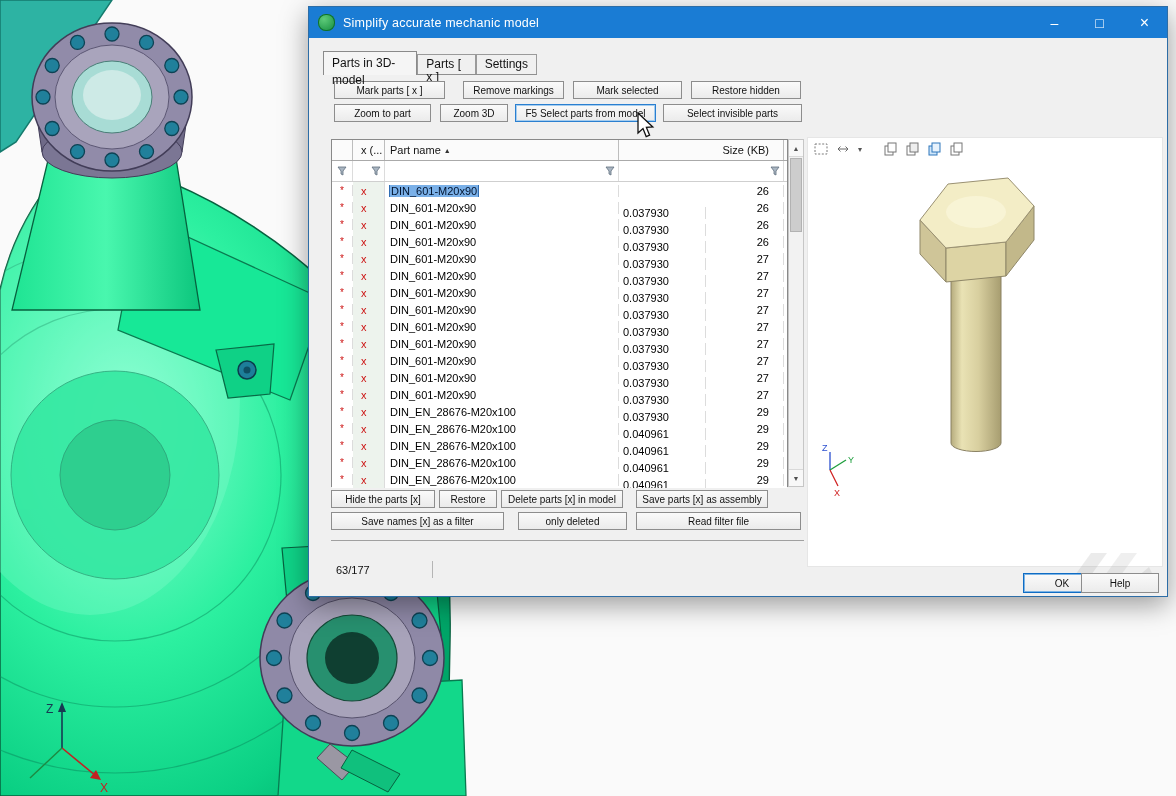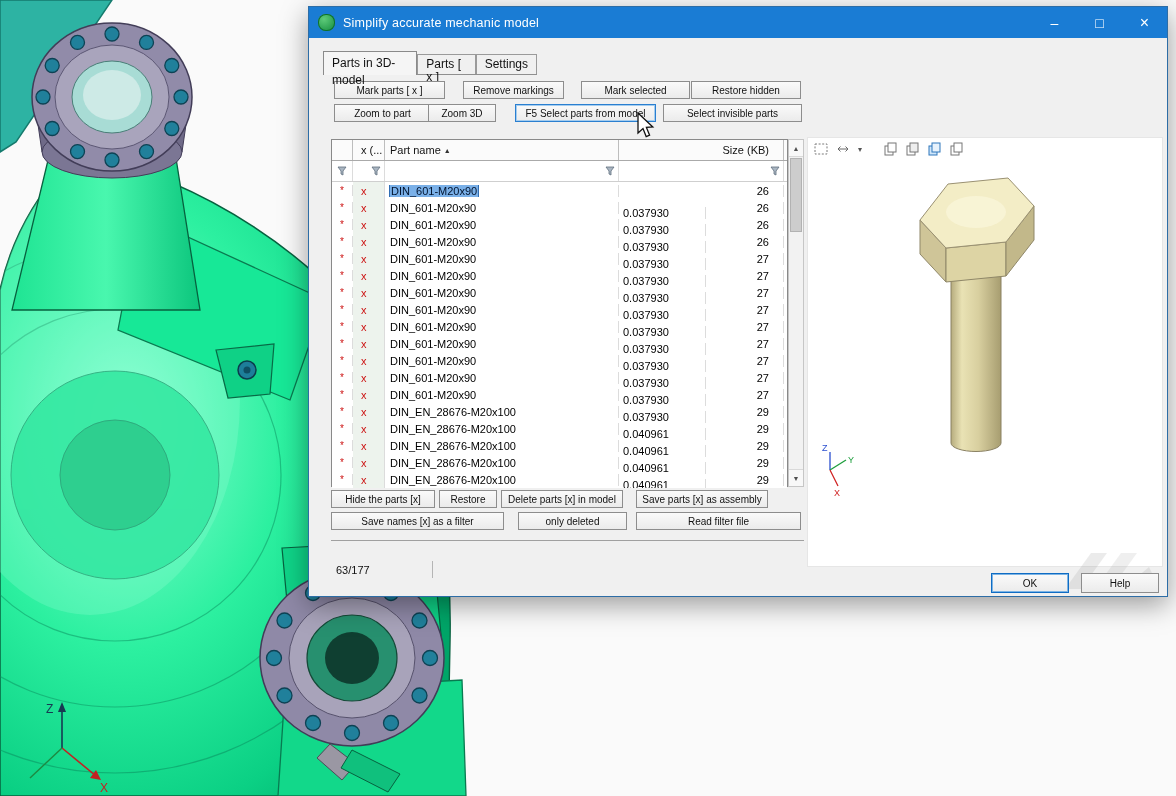--- a/index.html
+++ b/index.html
@@ -30,21 +30,21 @@
   .tab{font-size:12px;padding:3px 8px;background:#f0f0f0;border:1px solid #9a9a9a;
        border-bottom:none;height:13px;line-height:13px;color:#111;}
   .tab.active{background:#f5f5f5;height:17px;line-height:17px;margin-bottom:-1px;
               border-color:#8a8a8a;z-index:2;}
 
   
   .btn{position:absolute;height:18px;box-sizing:border-box;display:flex;align-items:center;
        justify-content:center;font-size:10px;color:#111;background:linear-gradient(#fafafa,#ebebeb);
        border:1px solid #8d8d8d;white-space:nowrap;cursor:default;}
   .btn.focus{border:1px solid #2a7fd0;box-shadow:inset 0 0 0 1px #a5cdef;}
-  .btn.default{border:1px solid #0f6cc4;box-shadow:inset 0 0 0 1px #7db4e4;}
+  .btn.default{border:1px solid #0f6cc4;box-shadow:inset 0 0 0 1px #7db4e4;margin-left:32px;}
 
   
   .table{position:absolute;left:22px;top:132px;width:457px;height:348px;box-sizing:border-box;
          border:1px solid #898989;background:#fff;}
   .thead,.tfilter,.trow{display:flex;}
   .thead{height:20px;background:#fbfbfb;border-bottom:1px solid #aaa;font-size:11px;color:#111;}
   .tfilter{height:20px;background:#fff;border-bottom:1px solid #cfcfcf;}
   .tc{box-sizing:border-box;border-right:1px solid #dcdcdc;display:flex;align-items:center;overflow:hidden;}
   .thead .tc{border-right:1px solid #bdbdbd;}
   .w-marker{width:21px;justify-content:center;}
@@ -204,24 +204,24 @@
   </div>
 
   <div class="tabstrip">
     <div class="tab active">Parts in 3D-model</div>
     <div class="tab">Parts [ x ]</div>
     <div class="tab">Settings</div>
   </div>
 
   <div class="btn" style="left:25px;top:74px;width:111px">Mark parts [ x ]</div>
   <div class="btn" style="left:154px;top:74px;width:101px">Remove markings</div>
-  <div class="btn" style="left:272px;top:74px;width:109px">Mark selected</div>
+  <div class="btn" style="left:264px;top:74px;width:109px">Mark selected</div>
   <div class="btn" style="left:382px;top:74px;width:110px">Restore hidden</div>
   <div class="btn" style="left:25px;top:97px;width:97px">Zoom to part</div>
-  <div class="btn" style="left:119px;top:97px;width:68px">Zoom 3D</div>
+  <div class="btn" style="left:131px;top:97px;width:68px">Zoom 3D</div>
   <div class="btn focus" style="left:206px;top:97px;width:141px">F5 Select parts from model</div>
   <div class="btn" style="left:354px;top:97px;width:139px">Select invisible parts</div>
 
   <div class="table">
     <div class="thead">
       <div class="tc w-marker"></div>
       <div class="tc w-x">x (...</div>
       <div class="tc w-name">
         <span>Part name</span>
         <span class="sort">▲</span>

